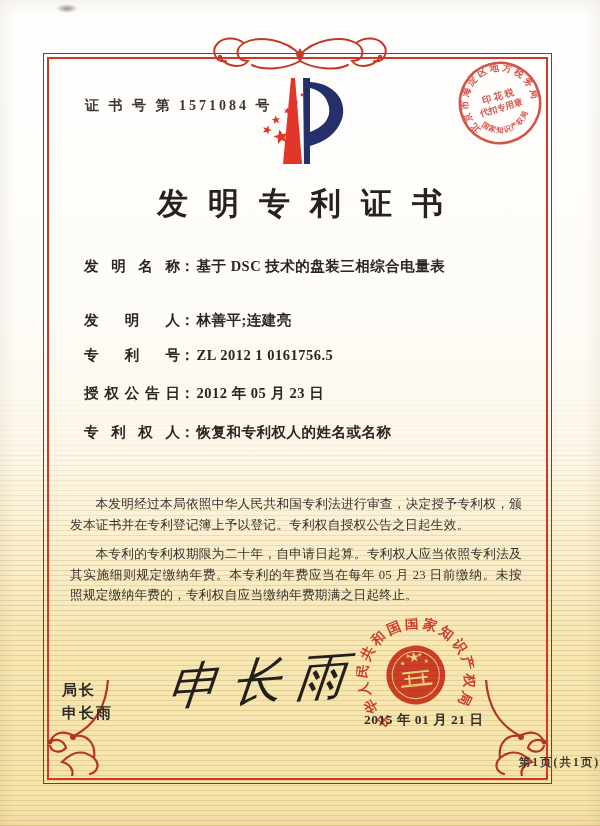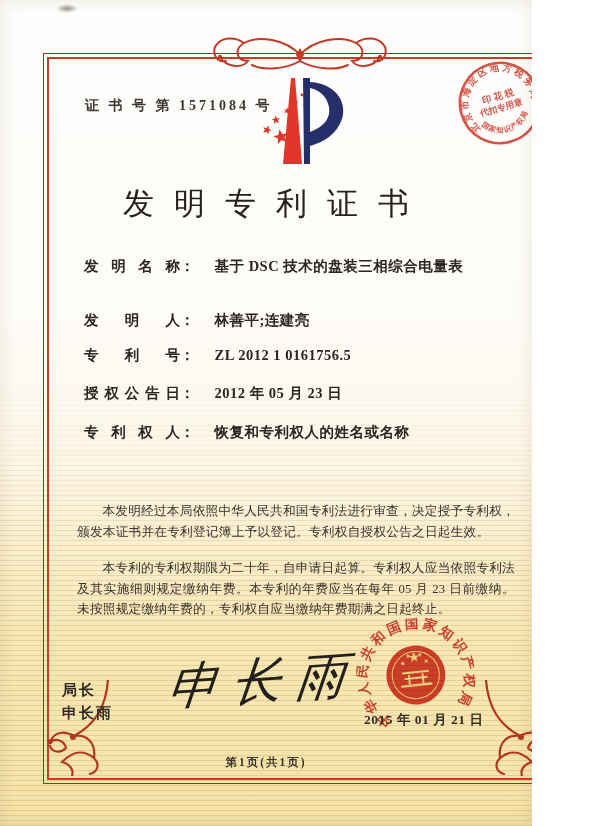--- a/index.html
+++ b/index.html
@@ -1,53 +1,53 @@
 <!DOCTYPE html>
 <html><head>
 <meta charset="utf-8">
 <style>
   html,body{margin:0;padding:0;background:#ffffff;}
   .paper{
-    position:relative;width:532px;height:826px;overflow:hidden;
+    position:relative;width:600px;height:826px;overflow:hidden;
     font-family:"Liberation Serif","DejaVu Serif",serif;
     background:linear-gradient(180deg,#fffefd 0%,#fefcf8 38%,#fdf7ea 54%,#faefcf 66%,#f7e7b4 78%,#f5e3a8 100%);
     box-shadow:inset 0 0 18px rgba(110,92,60,.14);
   }
   .texture{
     position:absolute;left:0;right:0;top:46%;bottom:0;pointer-events:none;
     background:repeating-linear-gradient(180deg,rgba(193,155,80,.30) 0 1px,rgba(193,155,80,0) 1px 5px);
     -webkit-mask-image:linear-gradient(180deg,transparent 0,#000 45%);
             mask-image:linear-gradient(180deg,transparent 0,#000 45%);
   }
   .smudge{position:absolute;left:56px;top:4px;width:22px;height:9px;border-radius:50%;
     background:radial-gradient(closest-side,rgba(70,60,55,.55),rgba(70,60,55,0));}
   .frame{position:absolute;left:43px;top:53px;width:507px;height:729px;border:1px solid #9e2c1f;}
   .frame-inner{position:absolute;inset:3px;border:2px solid #cf3a28;}
   .cert-no{position:absolute;left:85px;top:97px;font-size:14px;font-weight:600;color:#3d3832;letter-spacing:3px;}
-  .title{position:absolute;left:0;right:0;top:183px;text-align:center;font-size:31px;font-weight:400;
+  .title{position:absolute;left:0;right:0;top:183px;text-align:center;font-size:31px;font-weight:700;
     color:#26221e;letter-spacing:20px;text-indent:20px;}
   .frow{position:absolute;left:84px;right:56px;font-size:14.5px;font-weight:600;color:#2b2622;white-space:nowrap;}
   .flabel{display:inline-block;width:96px;text-align:justify;text-align-last:justify;vertical-align:bottom;}
-  .fval{margin-left:20px;letter-spacing:.5px;}
+  .fval{margin-left:2px;letter-spacing:.5px;}
   .body-text{position:absolute;left:61px;width:470px;top:485px;font-size:12.7px;line-height:20.6px;
     color:#36312b;text-align:justify;letter-spacing:.2px;font-weight:500;}
-  .body-text p{margin:16px;text-indent:2em;}
+  .body-text p{margin:9px;text-indent:2em;}
   .sig-title,.sig-name{position:absolute;left:62px;font-size:15px;font-weight:700;color:#2e2a26;
     font-family:"Liberation Sans","DejaVu Sans",sans-serif;letter-spacing:2px;}
   .sig-title{top:681px;}
   .sig-name{top:704px;}
   .autograph{position:absolute;left:168px;top:648px;font-size:50px;color:#23201b;
     font-style:italic;letter-spacing:14px;transform:rotate(-4deg) skewX(-10deg);white-space:nowrap;}
   .seal-main{position:absolute;left:357px;top:618px;width:118px;height:118px;
     transform:rotate(-6deg);opacity:.92;mix-blend-mode:multiply;}
   .seal-date{position:absolute;left:364px;top:711px;font-size:13.5px;font-weight:700;color:#332d26;
     letter-spacing:.5px;white-space:nowrap;}
   .seal-tax{position:absolute;left:456px;top:59px;width:88px;height:88px;
     transform:rotate(-16deg);opacity:.85;mix-blend-mode:multiply;}
-  .footer{position:absolute;left:0;right:0;top:755px;text-align:center;font-size:11.5px;
+  .footer{position:absolute;left:0;right:0;top:755px;text-align:right;font-size:11.5px;
     font-weight:600;color:#3a342c;letter-spacing:2px;}
   .ornament-top{position:absolute;left:196px;top:34px;}
   .corner{position:absolute;}
   .corner.bl{left:40px;top:680px;}
   .corner.br{left:482px;top:680px;transform:scaleX(-1);}
   .logo{position:absolute;left:252px;top:74px;}
   svg text, svg textPath{font-family:"Liberation Serif","DejaVu Serif",serif;}
 </style>
 </head>
 <body>

